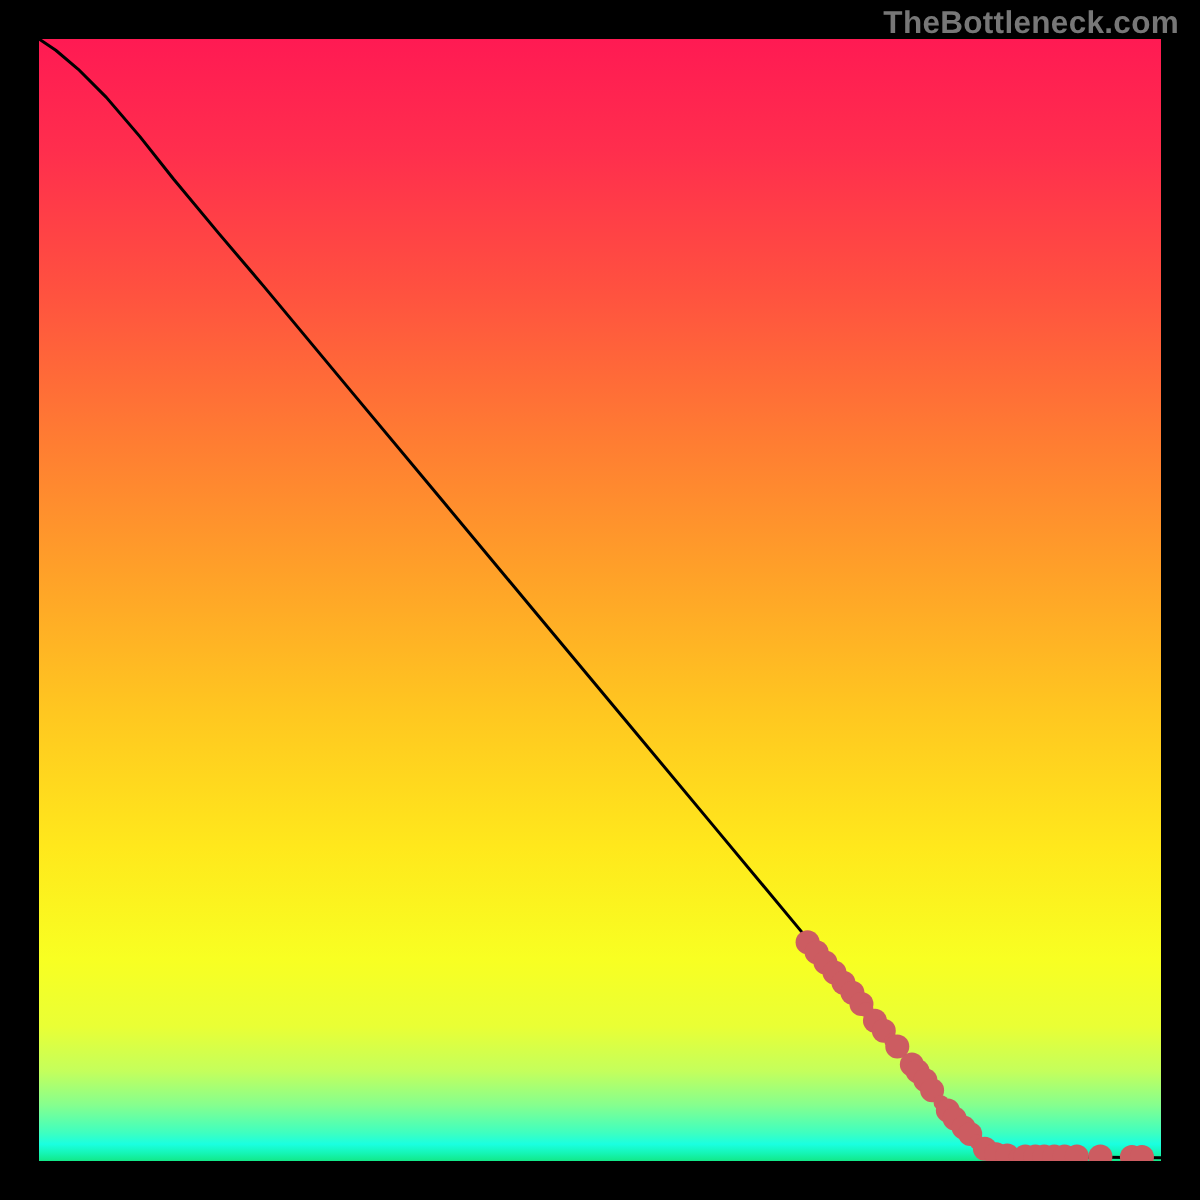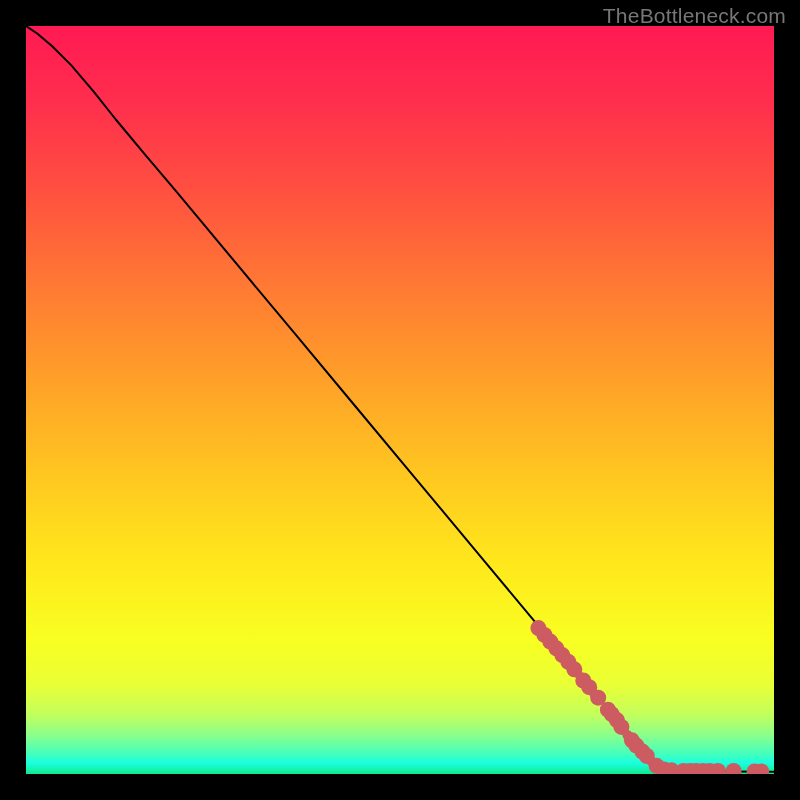--- a/index.html
+++ b/index.html
@@ -51,21 +51,21 @@
     top: 0;
     width: 748px;
     height: 748px;
   }
   .watermark {
     position: absolute;
     top: 4px;
     right: 14px;
     color: #777;
     font-size: 21px;
-    font-weight: 400;
+    font-weight: 700;
     letter-spacing: 0.2px;
   }
 </style>
 </head>
 <body>
 
 <div class="frame">
   <div class="gradient"></div>
   <svg class="overlay" viewBox="0 0 748 748" preserveAspectRatio="none">
     <path id="curve-path" fill="none" stroke="#000" stroke-width="2" stroke-linejoin="round" d="M0.0 0.0 L11.2 7.5 L26.2 20.2 L44.9 38.9 L67.3 65.1 L89.8 93.5 L119.7 129.4 L149.6 164.6 L209.4 236.4 L269.3 308.2 L329.1 380.0 L389.0 451.8 L448.8 523.6 L508.6 595.4 L568.5 667.2 L613.4 721.1 L634.3 742.0 L643.3 745.0 L748.0 745.8 "></path>

